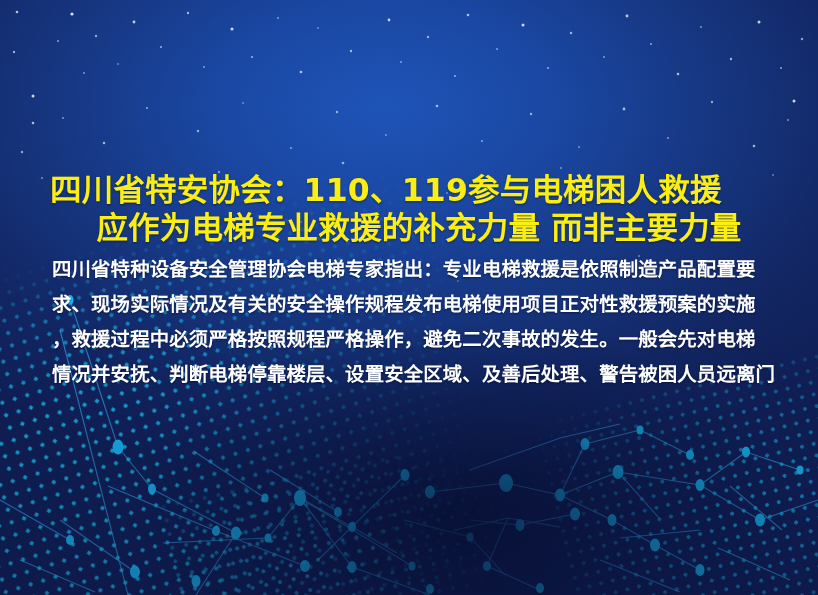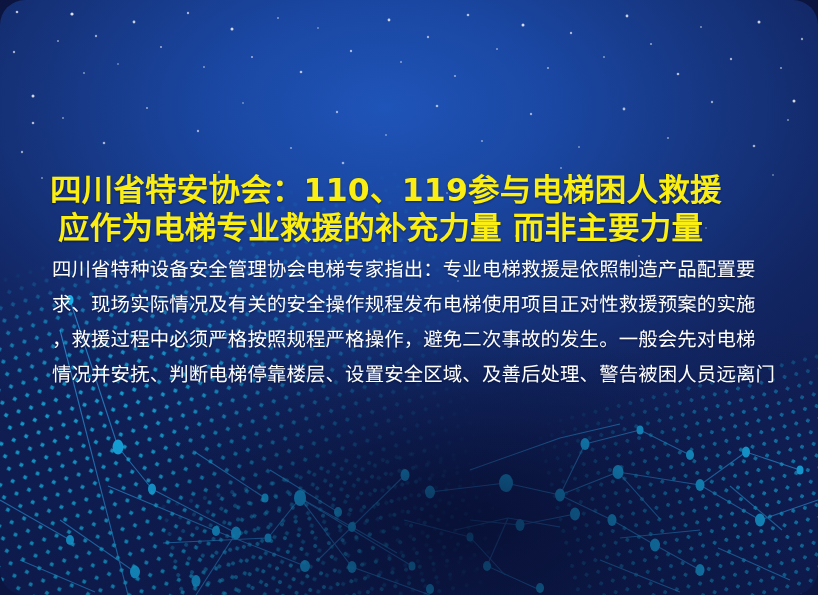--- a/index.html
+++ b/index.html
@@ -10,21 +10,20 @@
   }
   #poster {
     position: relative;
     width: 818px;
     height: 595px;
     overflow: hidden;
     font-family: "DejaVu Sans", "Liberation Sans", sans-serif;
     background:
       radial-gradient(ellipse 620px 380px at 47% 18%, #1f54b8 0%, #1a47a2 28%, #16357f 55%, #122663 78%, #101f56 100%),
       linear-gradient(180deg, #16246e 0%, #1a3f96 22%, #1a4099 42%, #14307c 66%, #102161 85%, #0d1a4e 100%);
-    border-radius: 25px;
   }
 
   
   .layer {
     position: absolute;
     left: 0; top: 0;
     width: 818px;
     height: 595px;
     pointer-events: none;
   }
@@ -105,29 +104,29 @@
     width: 730px;
     color: #fbee12;
     font-weight: 700;
     font-size: 31.5px;
     line-height: 38px;
     letter-spacing: .2px;
     white-space: nowrap;
     text-shadow: 0 1px 2px rgba(3,10,40,.55);
   }
   #headline .hl-line { display: block; }
-  #headline .hl-line.l2 { padding-left: 8px; }
+  #headline .hl-line.l2 { padding-left: 8px; text-align: center; }
 
   #body-copy {
     position: absolute;
     left: 52px;
     top: 252px;
     width: 722px;
     color: #ffffff;
-    font-weight: 400;
+    font-weight: 700;
     font-size: 19.4px;
     line-height: 35px;
     letter-spacing: .15px;
     text-shadow: 0 1px 2px rgba(4,12,44,.6);
   }
   #body-copy .bc-line { display: block; white-space: nowrap; }
 </style>
 </head>
 <body>
 

